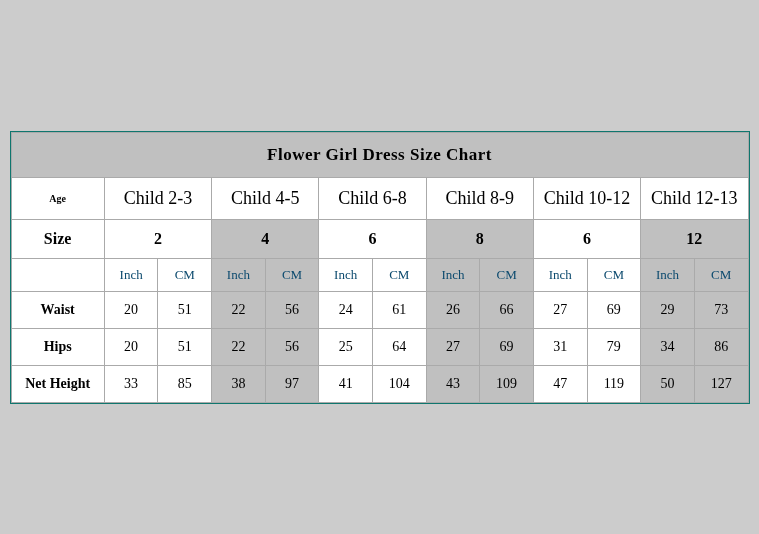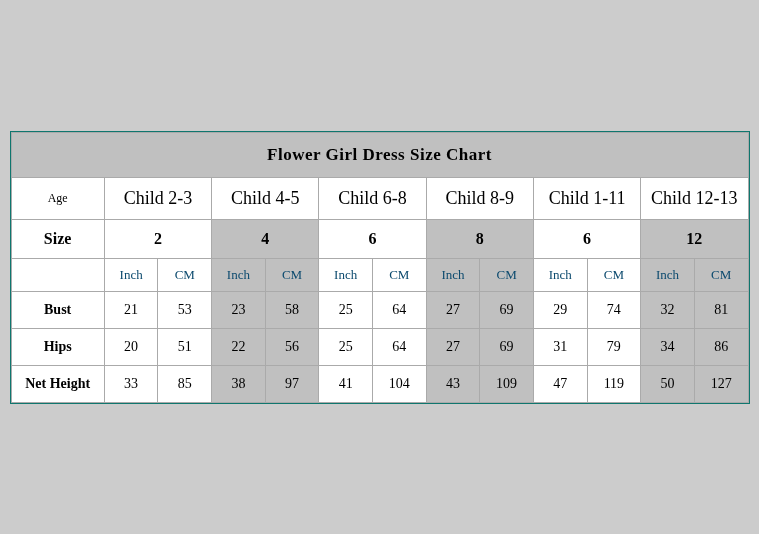--- a/index.html
+++ b/index.html
@@ -34,22 +34,22 @@
       letter-spacing: 0.5px;
       padding: 12px 4px;
     }
     .age-row td {
       background: #fff;
       font-weight: normal;
       font-size: 18px;
       padding: 10px 4px;
     }
     .age-row .label-cell {
-      font-weight: normal;
-      font-size: 12px;
+      font-weight: bold;
+      font-size: 10px;
     }
     .size-row td {
       background: #fff;
       font-weight: bold;
       font-size: 16px;
       padding: 10px 4px;
       margin-left: 12px;
     }
     .size-row .label-cell {
       font-weight: bold;
@@ -93,21 +93,21 @@
         <tr class="title-row">
       <td colspan="13">Flower Girl Dress Size Chart</td>
     </tr>
 
     <tr class="age-row">
       <td class="label-cell col-age">Age</td>
       <td colspan="2">Child 2-3</td>
       <td colspan="2" class="shaded">Child 4-5</td>
       <td colspan="2">Child 6-8</td>
       <td colspan="2" class="shaded">Child 8-9</td>
-      <td colspan="2">Child 1-11</td>
+      <td colspan="2">Child 10-12</td>
       <td colspan="2" class="shaded">Child 12-13</td>
     </tr>
 
     <tr class="size-row">
       <td class="label-cell">Size</td>
       <td colspan="2">2</td>
       <td colspan="2" class="shaded">4</td>
       <td colspan="2">6</td>
       <td colspan="2" class="shaded">8</td>
       <td colspan="2">6</td>
@@ -123,36 +123,36 @@
       <td class="col-inch">Inch</td>
       <td class="col-cm">CM</td>
       <td class="col-inch shaded">Inch</td>
       <td class="col-cm shaded">CM</td>
       <td class="col-inch">Inch</td>
       <td class="col-cm">CM</td>
       <td class="col-inch shaded">Inch</td>
       <td class="col-cm shaded">CM</td>
     </tr>
 
+
     <tr class="data-row">
-      <td class="label-cell">Bust</td>
-      <td>21</td>
-      <td>53</td>
-      <td class="shaded">23</td>
-      <td class="shaded">58</td>
-      <td>25</td>
-      <td>64</td>
-      <td class="shaded">27</td>
-      <td class="shaded">69</td>
-      <td>29</td>
-      <td>74</td>
-      <td class="shaded">32</td>
-      <td class="shaded">81</td>
+      <td class="label-cell">Waist</td>
+      <td>20</td>
+      <td>51</td>
+      <td class="shaded">22</td>
+      <td class="shaded">56</td>
+      <td>24</td>
+      <td>61</td>
+      <td class="shaded">26</td>
+      <td class="shaded">66</td>
+      <td>27</td>
+      <td>69</td>
+      <td class="shaded">29</td>
+      <td class="shaded">73</td>
     </tr>
-
 
     <tr class="data-row">
       <td class="label-cell">Hips</td>
       <td>20</td>
       <td>51</td>
       <td class="shaded">22</td>
       <td class="shaded">56</td>
       <td>25</td>
       <td>64</td>
       <td class="shaded">27</td>

